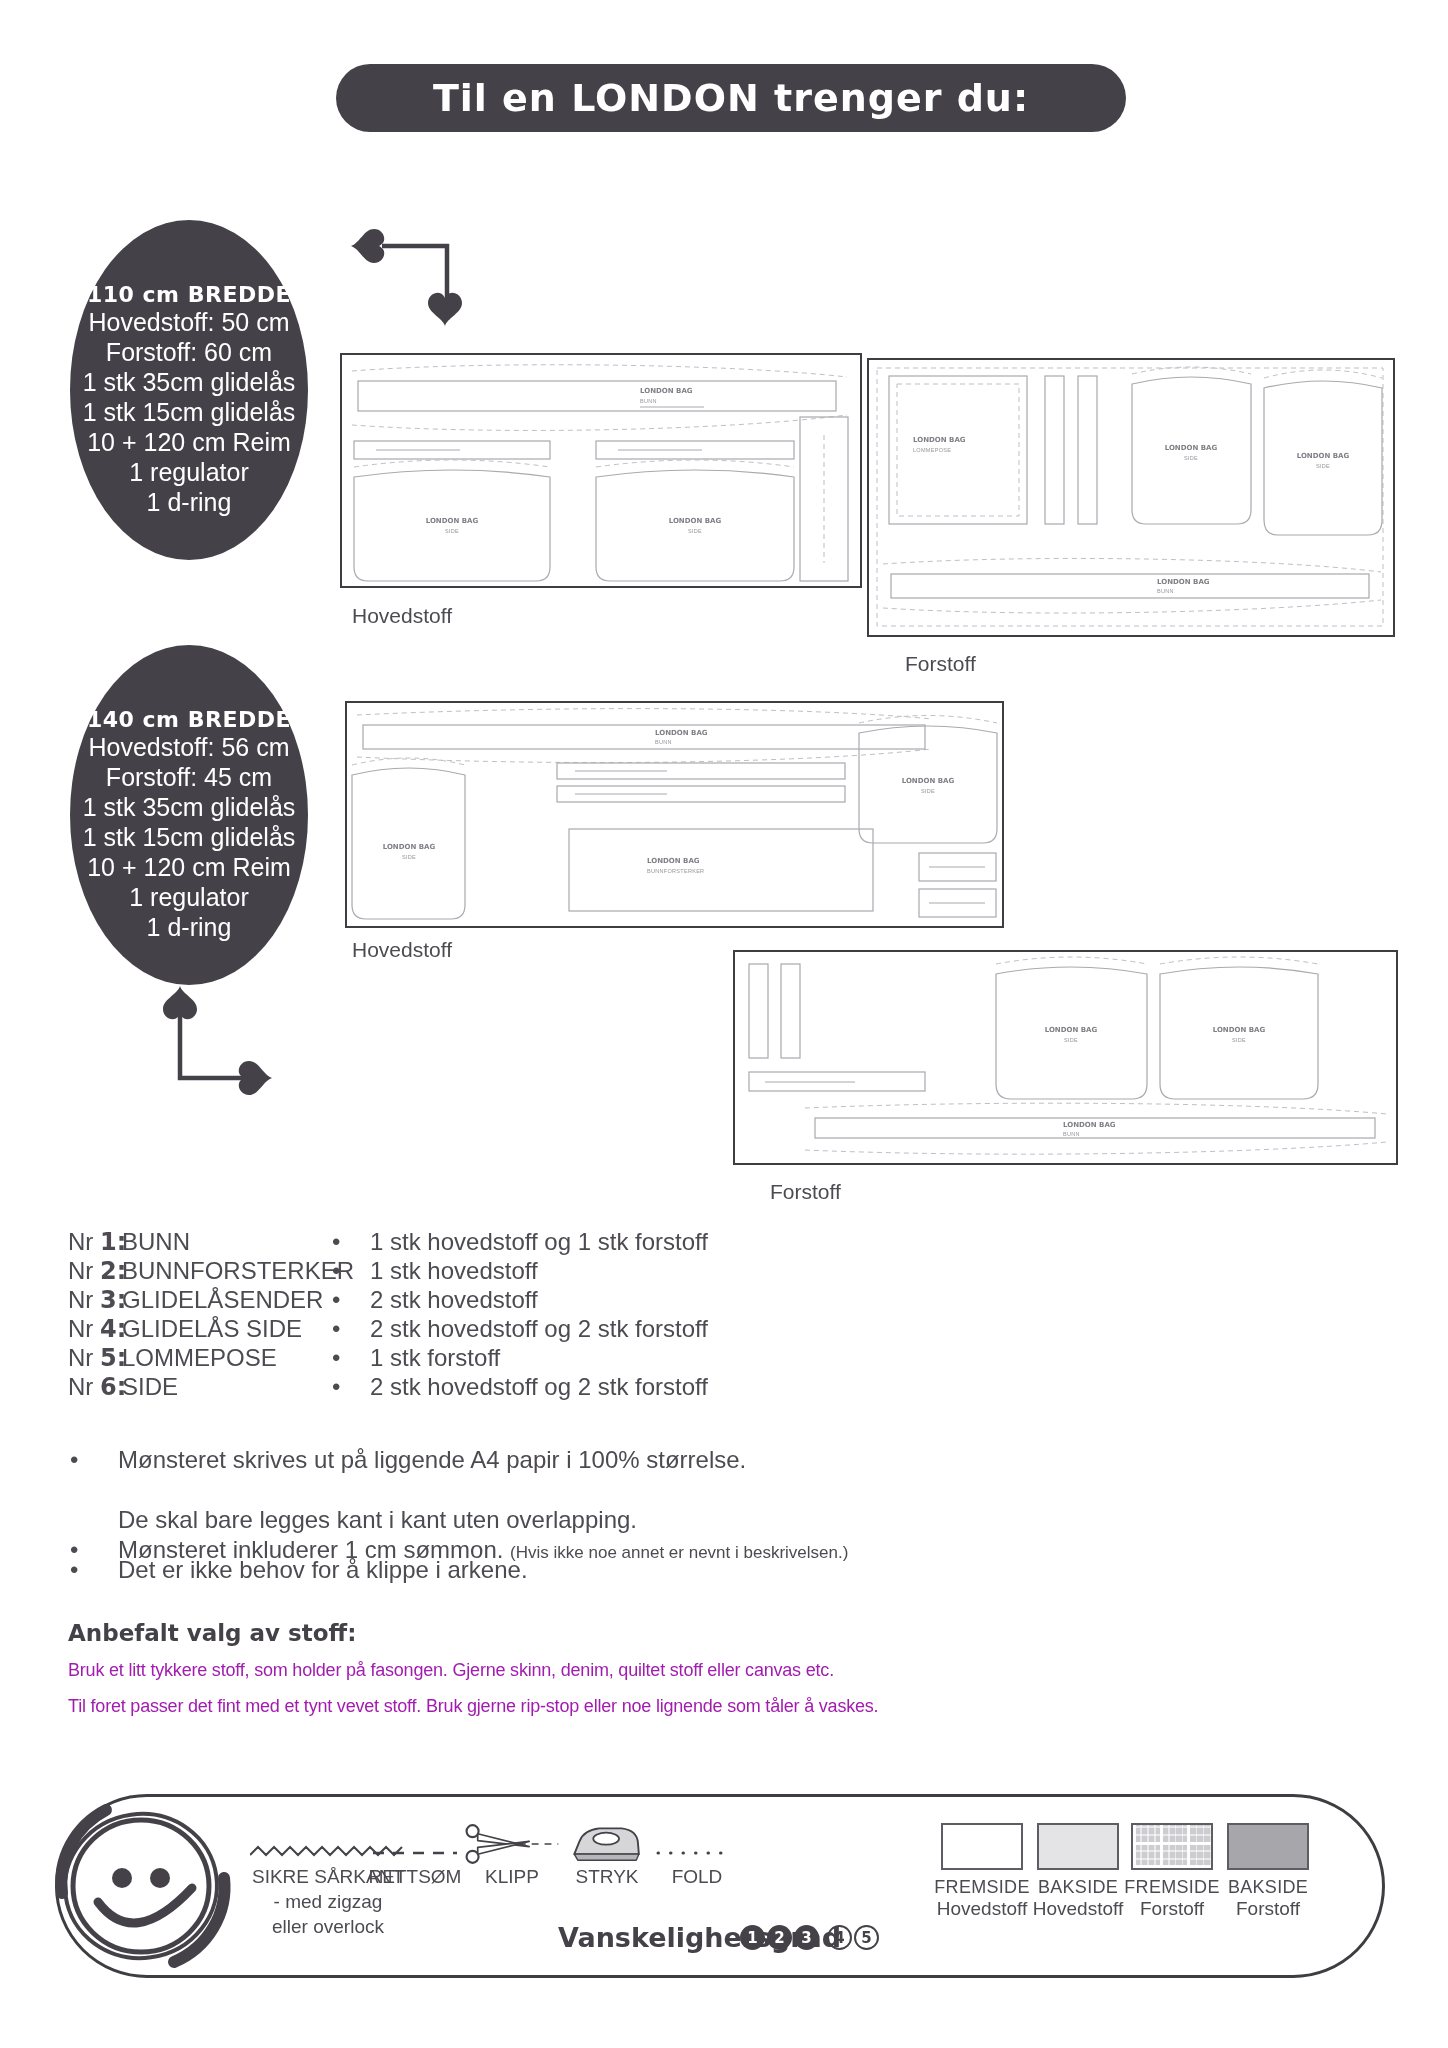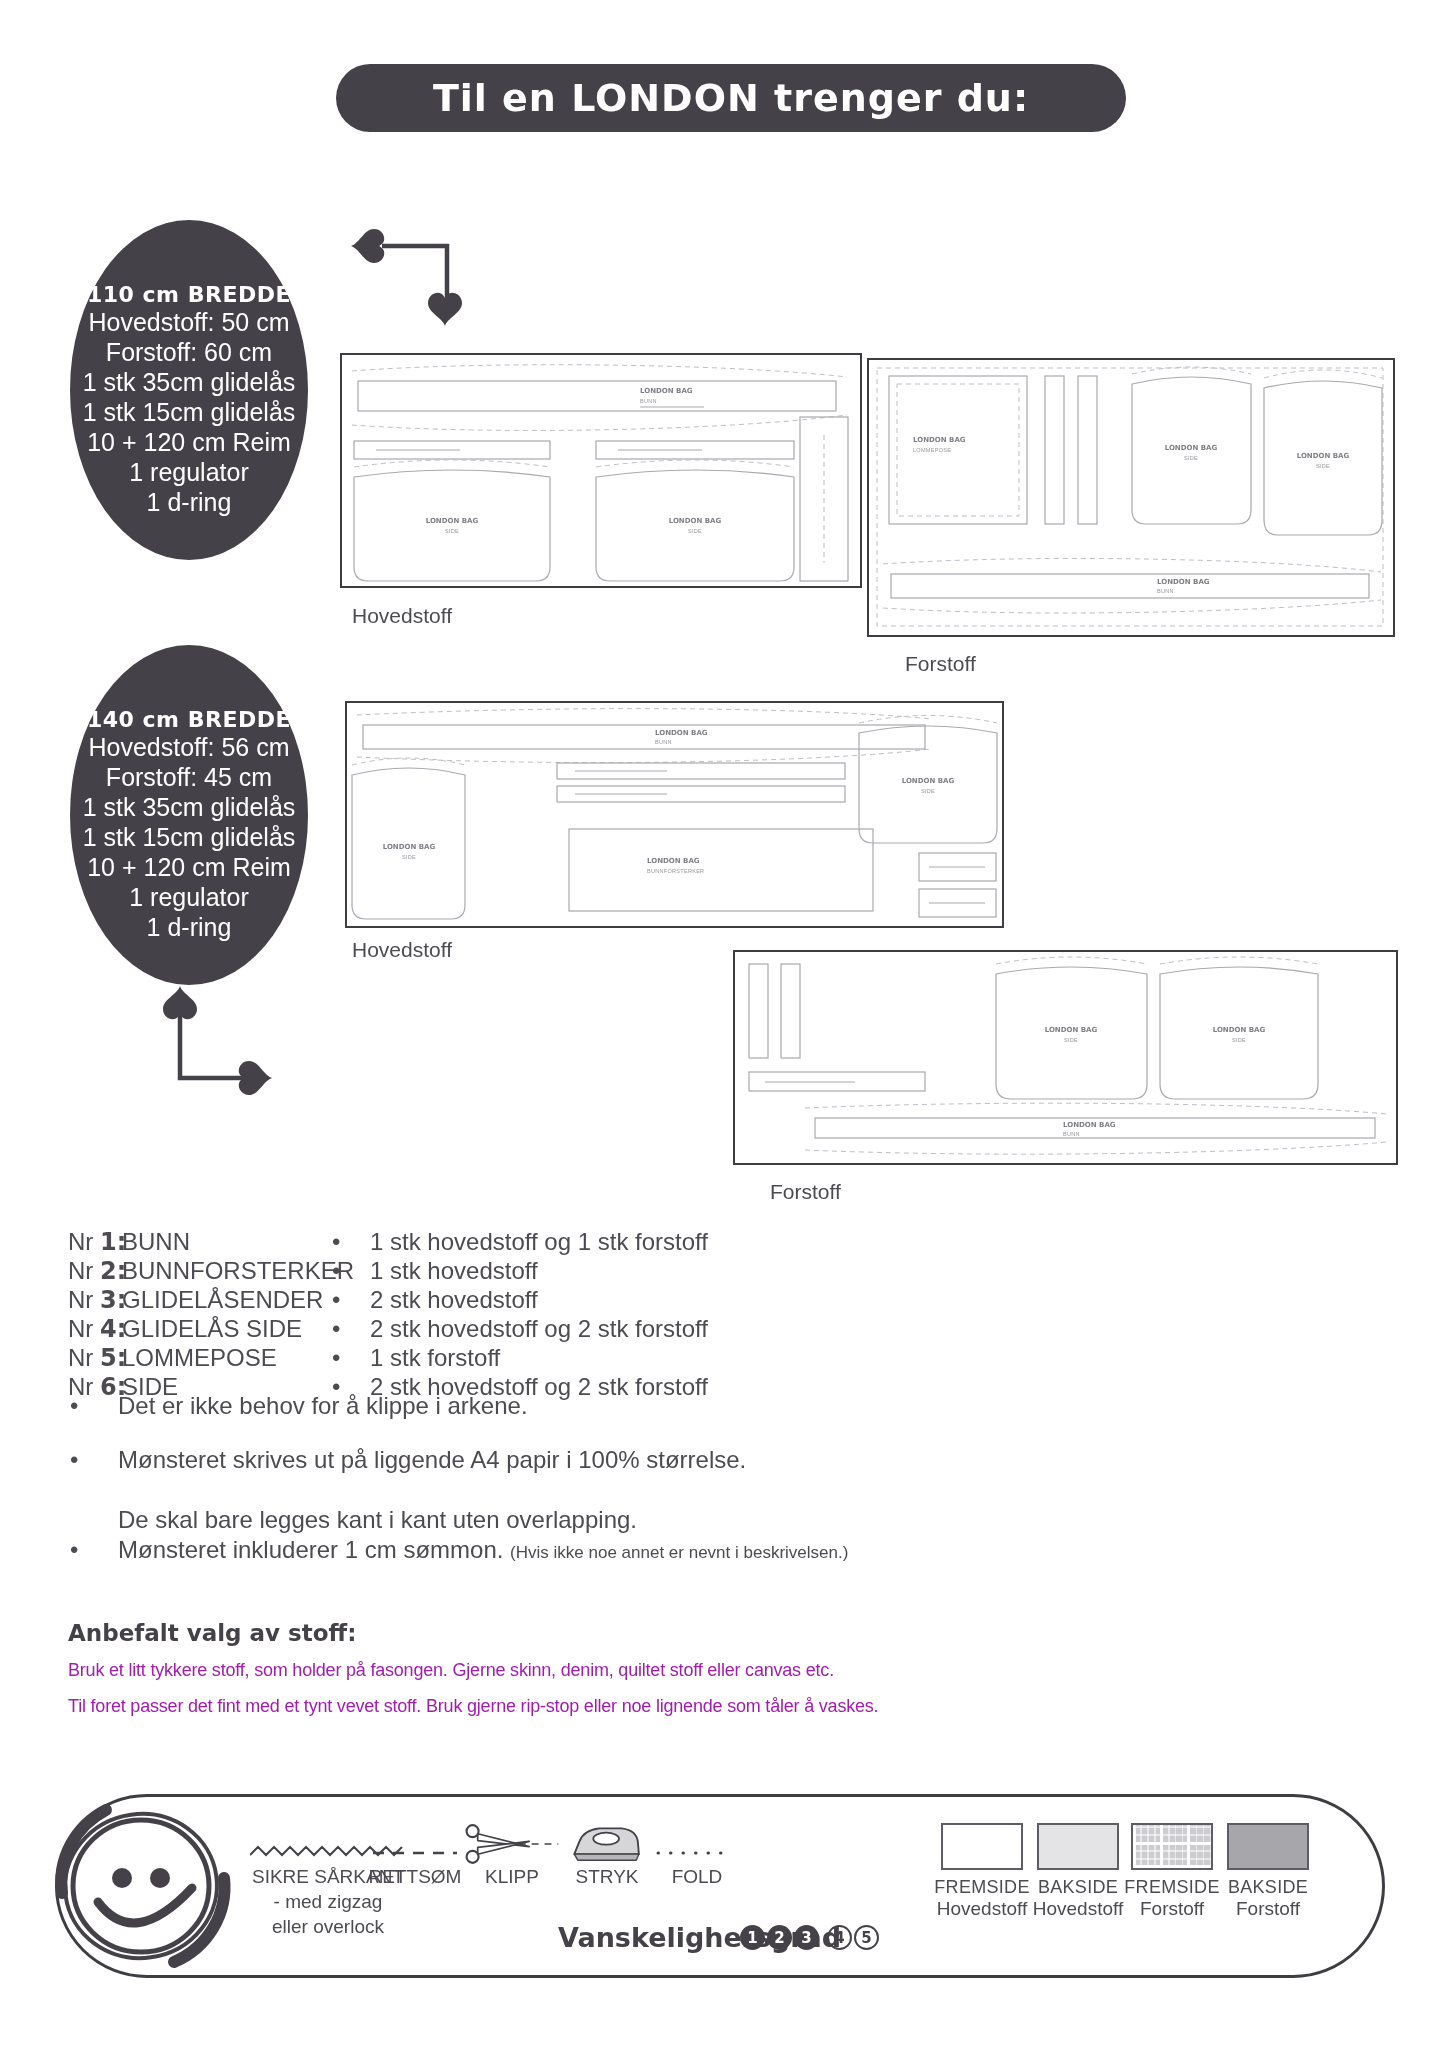--- a/index.html
+++ b/index.html
@@ -237,21 +237,21 @@
     </div>
     <div class="prow" style="top:1373px;">
       <span class="pnr"><span>Nr</span> <span class="pnum">6:</span></span><span class="pname">SIDE</span><span class="pbul">•</span><span>2 stk hovedstoff og 2 stk forstoff</span>
     </div>
   </div>
 
   <div>
     <div class="nrow" style="top:1446px;">
       <span class="nbul">•</span><span>Mønsteret skrives ut på liggende A4 papir i 100% størrelse.</span>
     </div>
-    <div class="nrow" style="top:1392px;">
+    <div class="nrow" style="top:1556px;">
       <span class="nbul">•</span><span>Det er ikke behov for å klippe i arkene.</span>
     </div>
     <div class="nrow" style="top:1506px;">
       <span class="nbul"></span><span>De skal bare legges kant i kant uten overlapping.</span>
     </div>
     <div class="nrow" style="top:1536px;">
       <span class="nbul">•</span><span>Mønsteret inkluderer 1 cm sømmon.</span> <span class="nsuf">(Hvis ikke noe annet er nevnt i beskrivelsen.)</span>
     </div>
   </div>
 

